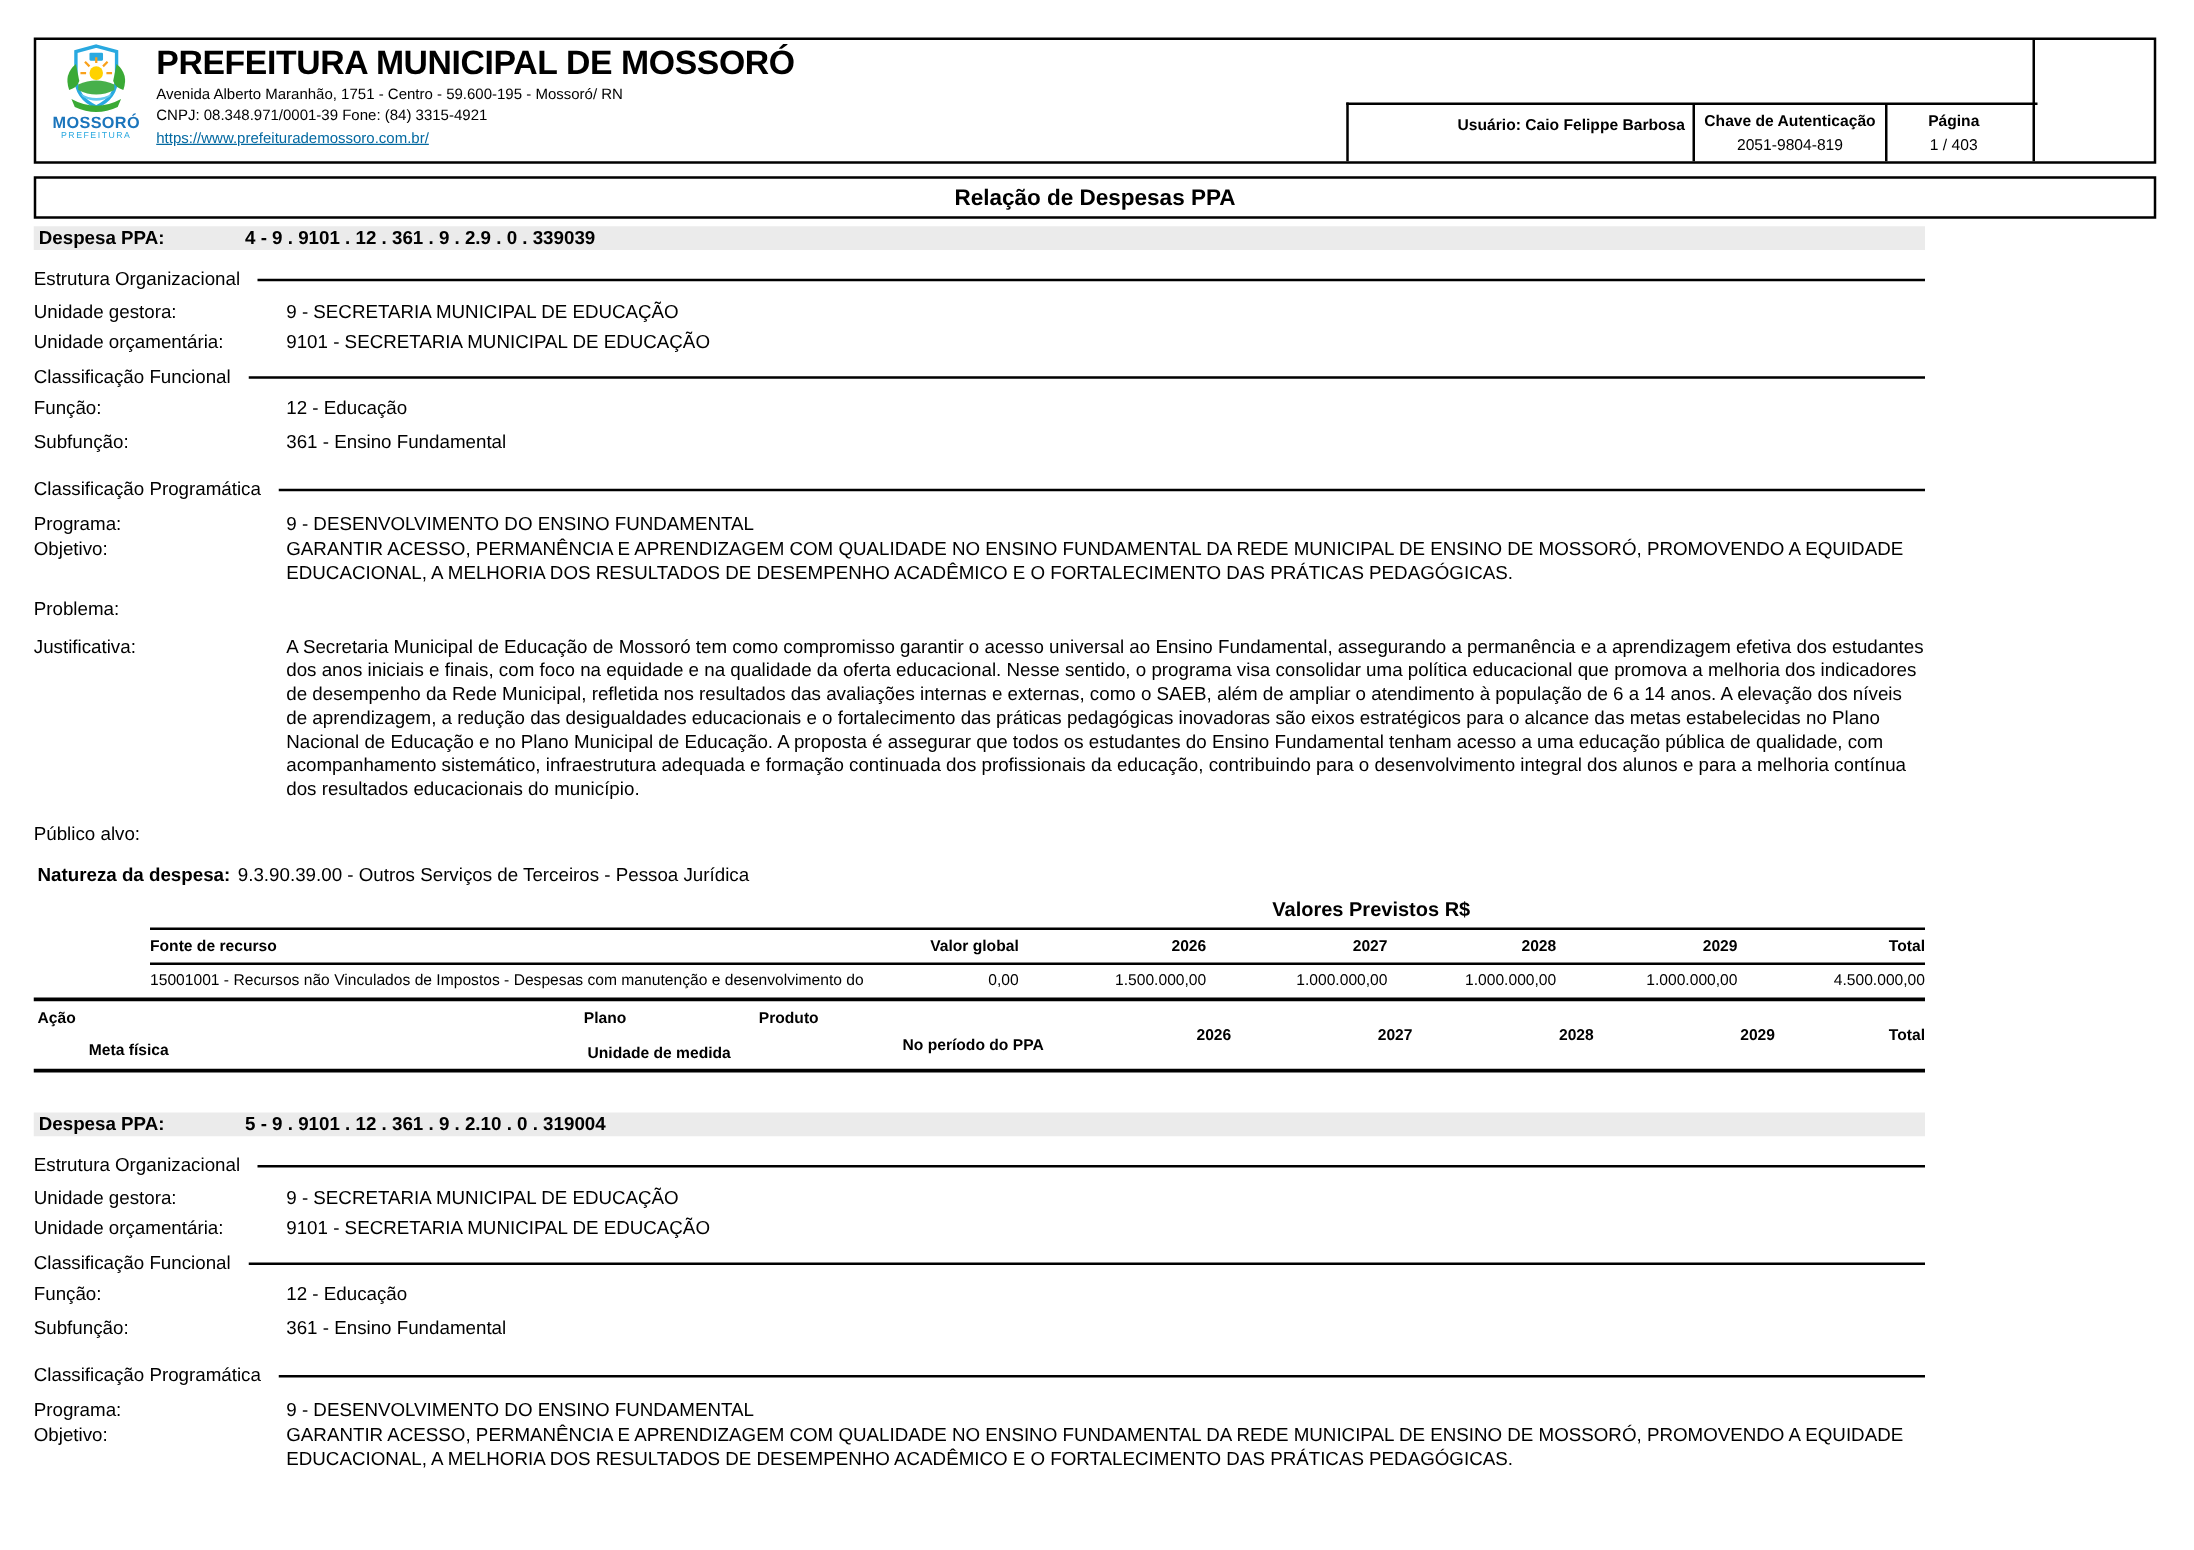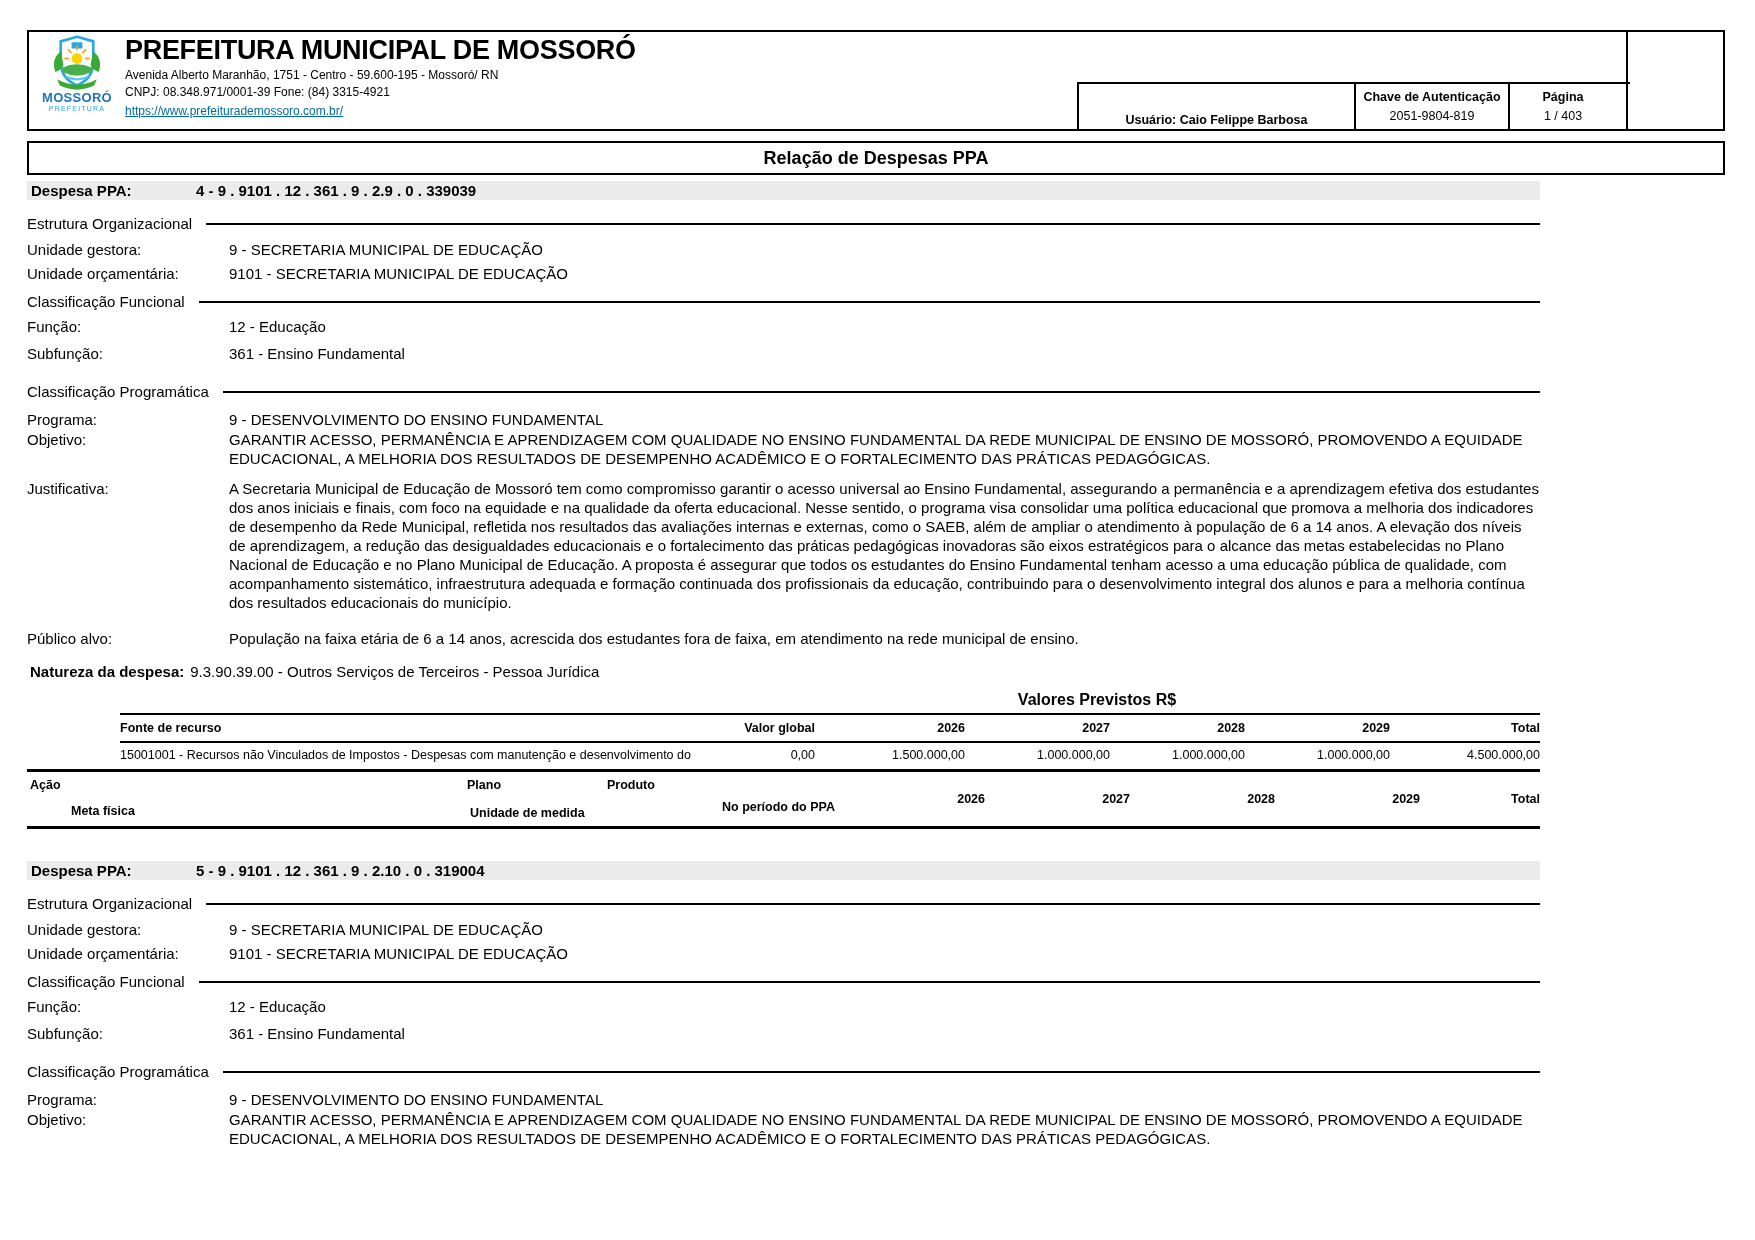--- a/index.html
+++ b/index.html
@@ -12,21 +12,21 @@
   .logo svg{width:56px;height:56px;display:block;margin:0 auto;}
   .logo-name{font-size:13px;font-weight:bold;color:#1b75bc;letter-spacing:.3px;line-height:1;}
   .logo-sub{font-size:7px;color:#2aa9e0;letter-spacing:1.2px;line-height:1.5;}
   .org{position:absolute;left:96px;top:4px;}
   .org-name{font-size:27px;font-weight:bold;letter-spacing:-.3px;line-height:1.1;}
   .org-line{font-size:12px;margin-top:2px;line-height:1.3;}
   .org-url{font-size:12px;text-decoration:underline;color:#0369a1;display:inline-block;margin-top:1px;cursor:pointer;}
   .meta{position:absolute;left:1048px;bottom:0;width:553px;height:47px;display:flex;
         border-top:2px solid #000;border-left:2px solid #000;box-sizing:border-box;font-size:12.5px;}
   .mc{box-sizing:border-box;display:flex;flex-direction:column;justify-content:center;align-items:center;line-height:1.45;}
-  .mc-user{width:275px;justify-content:flex-end;align-items:center;padding:0 6px 0;font-weight:bold;}
+  .mc-user{width:275px;justify-content:flex-end;align-items:flex-end;padding:0 6px 20px;font-weight:bold;}
   .mc-auth{width:154px;border-left:2px solid #000;}
   .mc-page{width:108px;border-left:2px solid #000;}
   .mc-lab{font-weight:bold;}
   .right-cell{position:absolute;right:0;top:0;height:100%;width:97px;border-left:2px solid #000;box-sizing:border-box;}
 
   .title-bar{position:absolute;left:27px;top:141px;width:1698px;height:34px;border:2px solid #000;box-sizing:border-box;
              text-align:center;font-size:18px;font-weight:bold;line-height:30px;}
 
   
   .content{position:absolute;left:27px;top:181px;width:1513px;}
@@ -150,27 +150,30 @@
       <span class="rule"></span>
     </div>
     <div class="row mt10">
       <span class="lbl">Programa:</span>
       <span class="val">9 - DESENVOLVIMENTO DO ENSINO FUNDAMENTAL</span>
     </div>
     <div class="row mt1">
       <span class="lbl">Objetivo:</span>
       <span class="val">GARANTIR ACESSO, PERMANÊNCIA E APRENDIZAGEM COM QUALIDADE NO ENSINO FUNDAMENTAL DA REDE MUNICIPAL DE ENSINO DE MOSSORÓ, PROMOVENDO A EQUIDADE EDUCACIONAL, A MELHORIA DOS RESULTADOS DE DESEMPENHO ACADÊMICO E O FORTALECIMENTO DAS PRÁTICAS PEDAGÓGICAS.</span>
     </div>
+    <div class="row mt10">
+      <span class="lbl">Problema:</span>
+      <span class="val"></span>
+    </div>
     <div class="row mt11">
       <span class="lbl">Justificativa:</span>
       <span class="val">A Secretaria Municipal de Educação de Mossoró tem como compromisso garantir o acesso universal ao Ensino Fundamental, assegurando a permanência e a aprendizagem efetiva dos estudantes dos anos iniciais e finais, com foco na equidade e na qualidade da oferta educacional. Nesse sentido, o programa visa consolidar uma política educacional que promova a melhoria dos indicadores de desempenho da Rede Municipal, refletida nos resultados das avaliações internas e externas, como o SAEB, além de ampliar o atendimento à população de 6 a 14 anos. A elevação dos níveis de aprendizagem, a redução das desigualdades educacionais e o fortalecimento das práticas pedagógicas inovadoras são eixos estratégicos para o alcance das metas estabelecidas no Plano Nacional de Educação e no Plano Municipal de Educação. A proposta é assegurar que todos os estudantes do Ensino Fundamental tenham acesso a uma educação pública de qualidade, com acompanhamento sistemático, infraestrutura adequada e formação continuada dos profissionais da educação, contribuindo para o desenvolvimento integral dos alunos e para a melhoria contínua dos resultados educacionais do município.</span>
     </div>
     <div class="row mt17">
       <span class="lbl">Público alvo:</span>
-      <span class="val">População na faixa etária de 6 a 14 anos, acrescida dos estudantes fora de faixa, em atendimento na rede municipal de ensino.</span>
     </div>
     <div class="row mt14">
       <span class="nat-l">Natureza da despesa:</span>
       <span class="nat-v">9.3.90.39.00 - Outros Serviços de Terceiros - Pessoa Jurídica</span>
     </div>
 
     <div class="vp-title mt10">Valores Previstos R$</div>
 
     <div class="ft mt4">
       <div class="ft-h">

